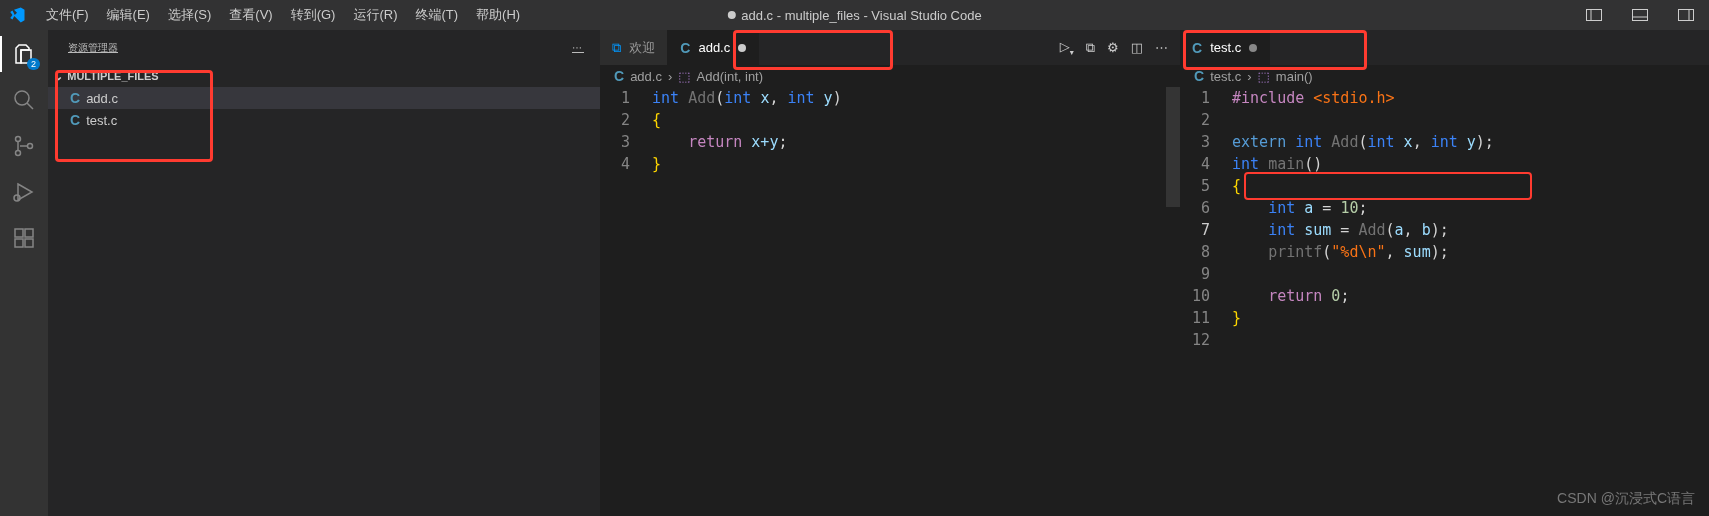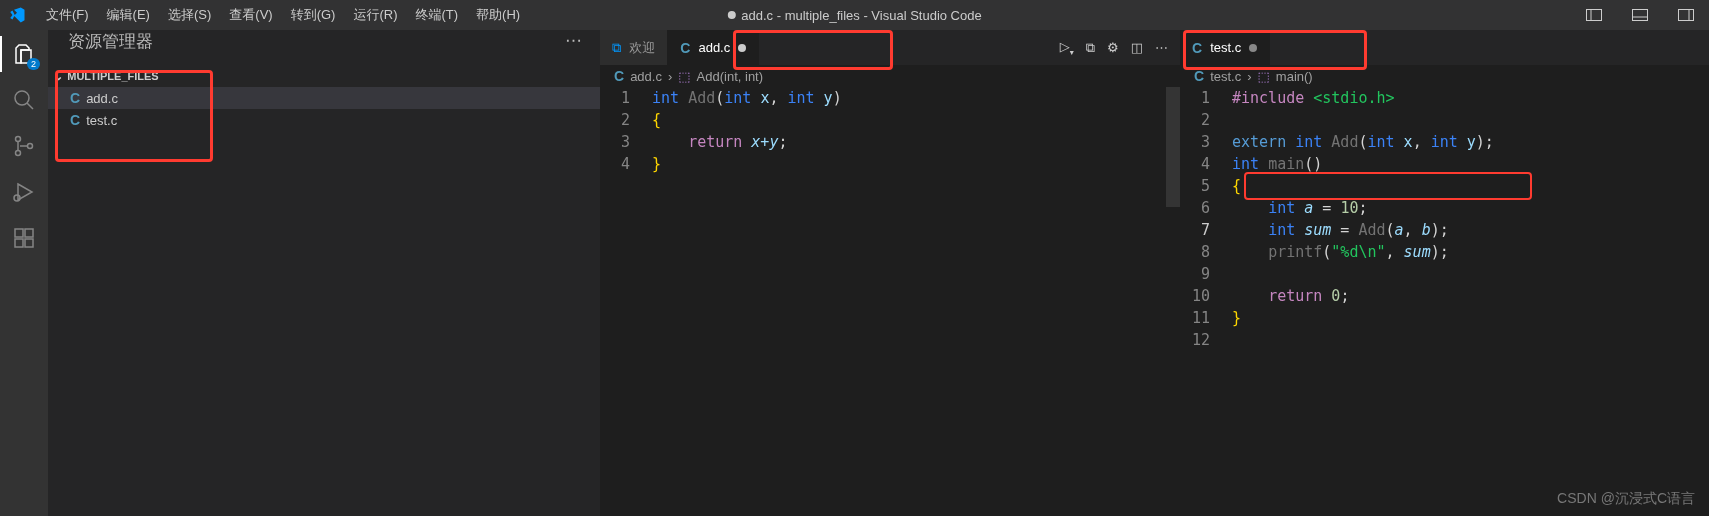--- a/index.html
+++ b/index.html
@@ -34,21 +34,21 @@
   display: flex; flex-direction: column; align-items: center;
   padding-top: 10px; gap: 18px;
 }
 .activity-icon { width: 28px; height: 28px; display: flex; align-items: center; justify-content: center; position: relative; cursor: pointer; }
 .activity-icon svg { stroke: #858585; fill: none; stroke-width: 1.5; }
 .activity-icon.active svg { stroke: #fff; }
 .activity-icon.active::before { content: ''; position: absolute; left: -10px; top: -4px; width: 2px; height: 36px; background: #fff; }
 .badge { position: absolute; right: -2px; bottom: -2px; background: #007acc; color: #fff; font-size: 9px; border-radius: 8px; padding: 1px 4px; }
 
 .sidebar { width: 552px; background: #252526; }
-.sidebar-header { height: 35px; display: flex; justify-content: space-between; padding: 0 16px 0 20px; font-size: 17px; color: #bbb; }
+.sidebar-header { height: 35px; display: flex; align-items: center; justify-content: space-between; padding: 0 16px 0 20px; font-size: 10px; color: #bbb; text-decoration: underline; }
 .dots { letter-spacing: 2px; cursor: pointer; }
 .folder-header { height: 22px; display: flex; align-items: center; padding-left: 6px; font-size: 11px; font-weight: 700; color: #ccc; cursor: pointer; }
 .chev { margin-right: 4px; }
 .file-item { height: 22px; display: flex; align-items: center; padding-left: 22px; font-size: 13px; color: #ccc; cursor: pointer; gap: 6px; }
 .file-item.selected { background: #37373d; }
 .c-badge { color: #519aba; font-weight: 700; font-size: 14px; }
 
 .editor-group { background: #1e1e1e; display: flex; flex-direction: column; position: relative; }
 .eg1 { width: 580px; }
 .eg2 { flex: 1; }
@@ -62,24 +62,24 @@
 .bc-icon { color: #b180d7; }
 .editor { flex: 1; display: flex; font-family: Consolas, monospace; font-size: 15px; line-height: 22px; }
 .gutter { width: 48px; text-align: right; color: #858585; padding-right: 18px; }
 .gutter div { height: 22px; }
 .code { flex: 1; padding-left: 4px; }
 .code .ln { height: 22px; white-space: pre; }
 .tok-kw { color: #569cd6; }
 .tok-type { color: #3b82f6; }
 .tok-fn { color: #737373; }
 .tok-param { color: #9cdcfe; }
-.tok-var { color: #9cdcfe; font-style: italic; }
+.tok-var { color: #9cdcfe; }
 .tok-punc { color: #d4d4d4; }
 .tok-num { color: #b5cea8; }
-.tok-str { color: #22c55e; }
+.tok-str { color: #f97316; }
 .tok-brace { color: #ffd700; }
 .tok-inc { color: #c586c0; }
 .scrollbar { position: absolute; right: 0; top: 57px; width: 14px; height: 120px; background: rgba(121,121,121,0.25); }
 
 .hl-red { position: absolute; border: 3px solid #ff3b30; border-radius: 4px; pointer-events: none; z-index: 50; }
 .hl1 { left: 55px; top: 70px; width: 158px; height: 92px; }
 .hl2 { left: 733px; top: 30px; width: 160px; height: 40px; }
 .hl3 { left: 1183px; top: 30px; width: 184px; height: 40px; }
 .hl4 { left: 1244px; top: 172px; width: 288px; height: 28px; border-width: 2px; }
 

